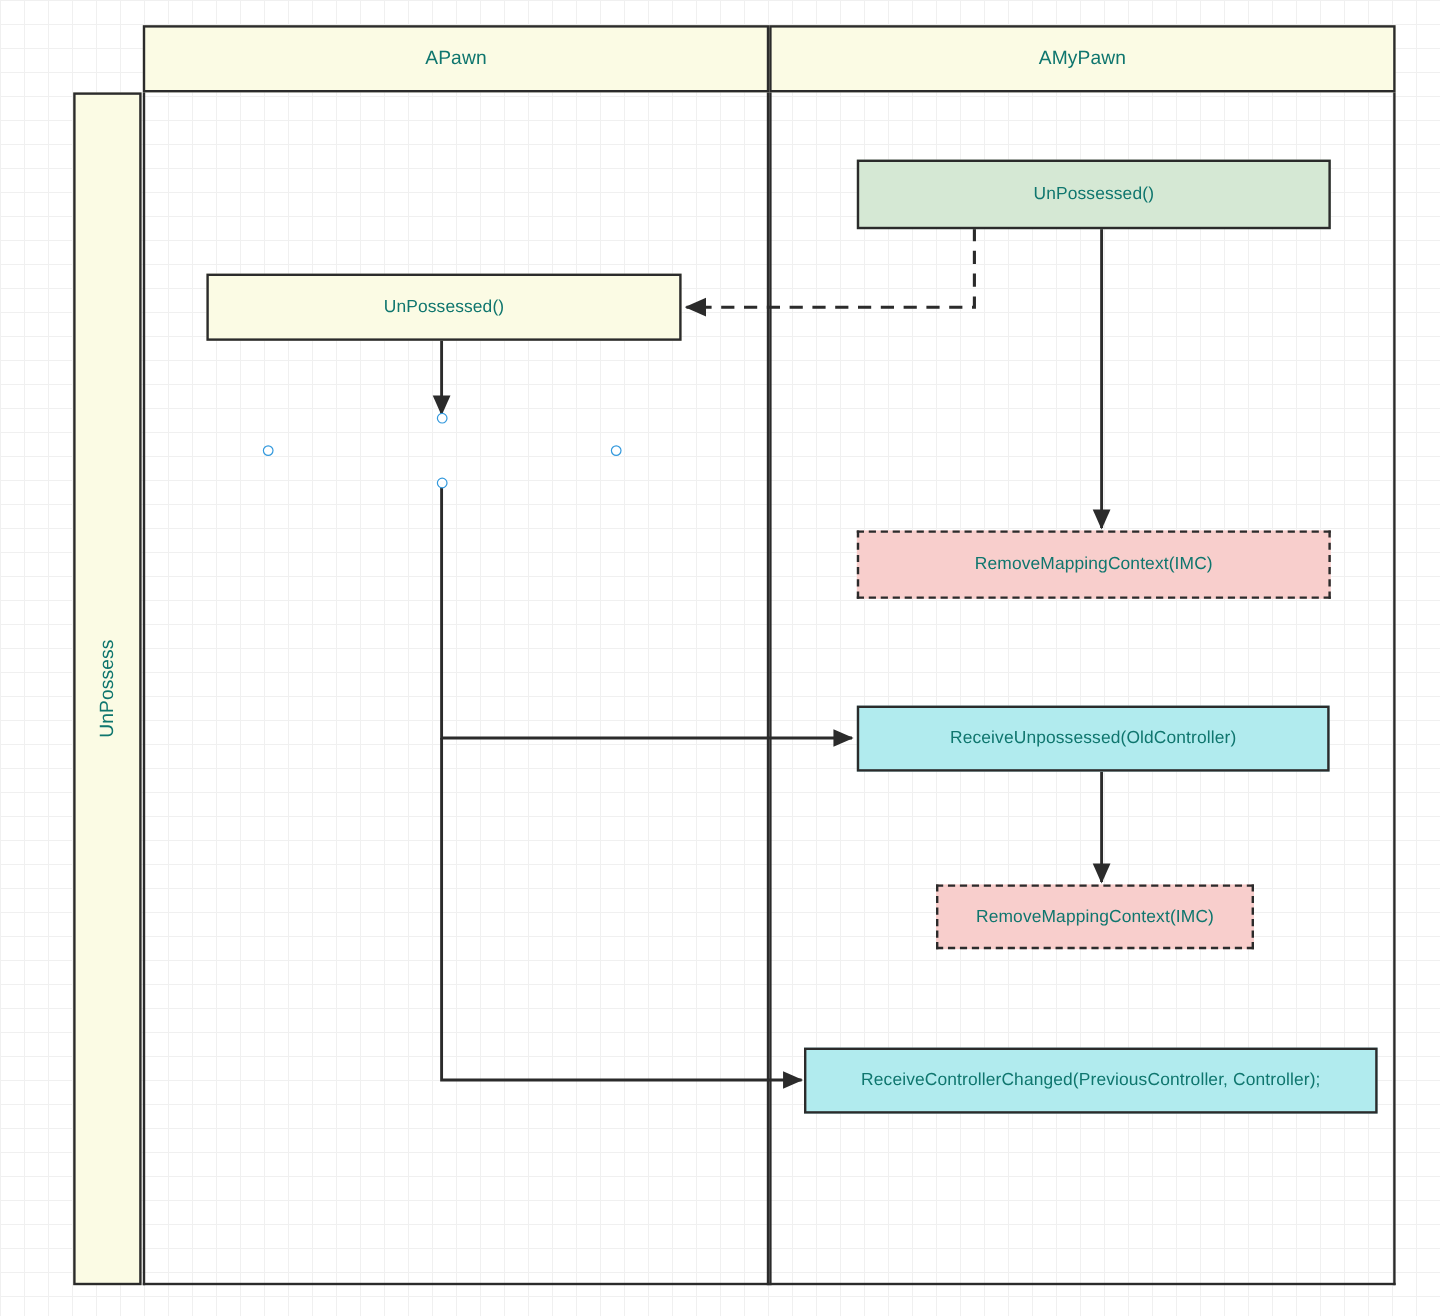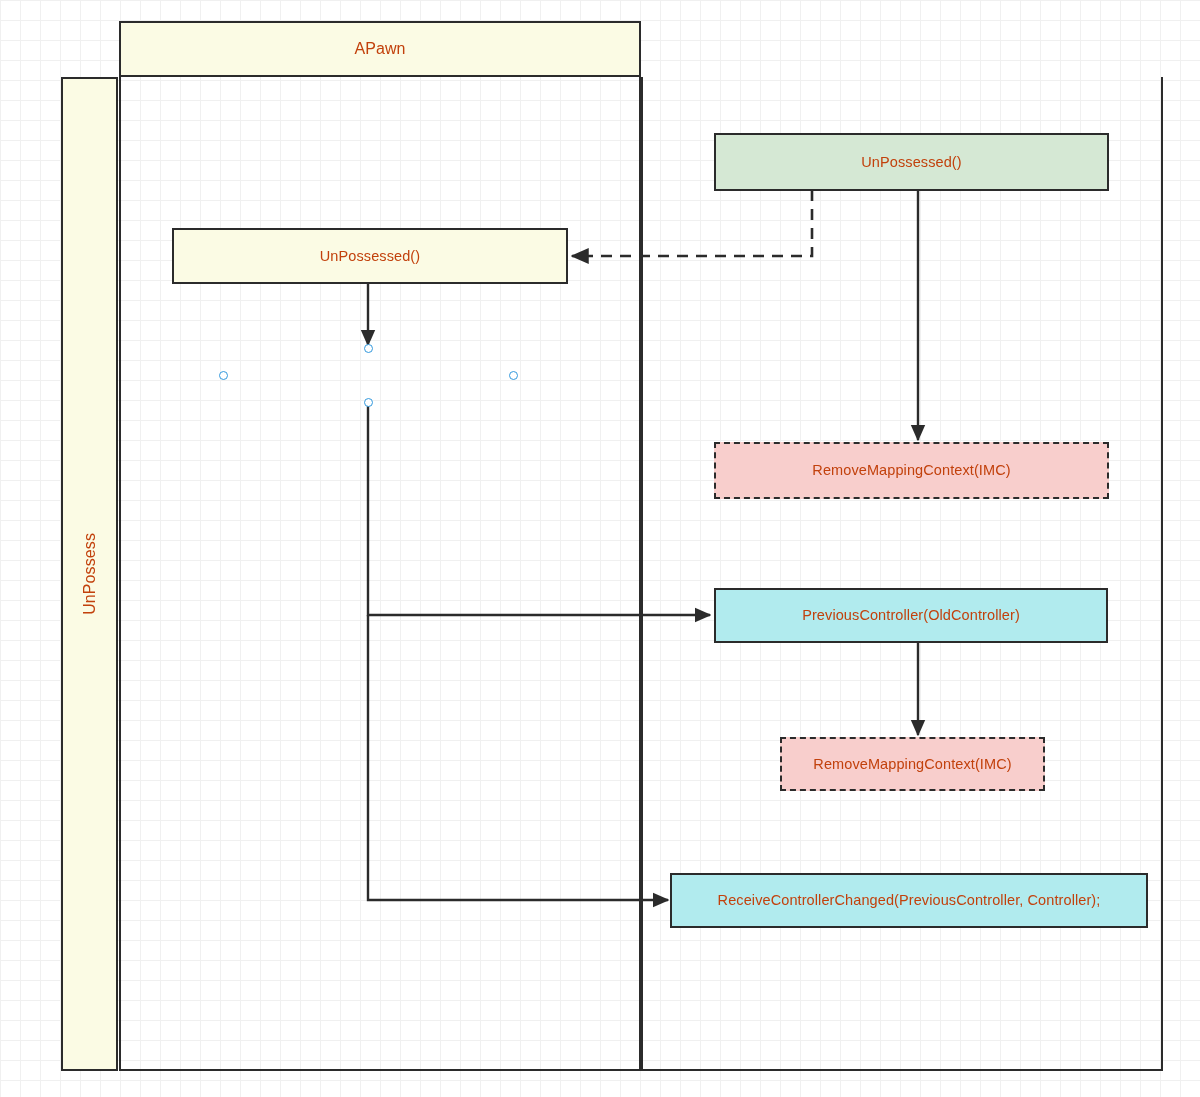--- a/index.html
+++ b/index.html
@@ -31,21 +31,21 @@
     pointer-events: none;
   }
   .node {
     position: absolute;
     box-sizing: border-box;
     display: flex;
     align-items: center;
     justify-content: center;
     text-align: center;
     font-size: 14.5px;
-    color: #c2410c;
+    color: #0f766e;
     line-height: 1.25;
     letter-spacing: 0.1px;
   }
   .lane-header {
     border: 2px solid #2b2b2b;
     background: #fbfbe4;
     font-size: 16px;
   }
   .lane-body {
     border-left: 2px solid #2b2b2b;
@@ -95,20 +95,23 @@
 
 <div id="canvas">
 
   <div class="node pool-label" style="left:61px; top:77px; width:57px; height:994px;">
     <span class="vert">UnPossess</span>
   </div>
 
   <div class="node lane-header" style="left:119px; top:21px; width:522px; height:56px;">
     <span>APawn</span>
   </div>
+  <div class="node lane-header" style="left:641px; top:21px; width:522px; height:56px;">
+    <span>AMyPawn</span>
+  </div>
 
   <div class="node lane-body" style="left:119px; top:77px; width:522px; height:994px;"></div>
   <div class="node lane-body" style="left:641px; top:77px; width:522px; height:994px;"></div>
 
   <svg class="svg-layer" viewBox="0 0 1200 1097">
     <defs>
       <marker id="arrow-filled" viewBox="0 0 10 10" refX="9.2" refY="5" markerWidth="7" markerHeight="7" orient="auto-start-reverse">
         <path d="M 0 0.6 L 10 5 L 0 9.4 z" fill="#2b2b2b"></path>
       </marker>
       <marker id="arrow-filled-left" viewBox="0 0 10 10" refX="9.2" refY="5" markerWidth="7" markerHeight="7" orient="auto-start-reverse">
@@ -152,21 +155,21 @@
   <div class="cpoint" style="left:364px; top:344px;"></div>
   <div class="cpoint" style="left:364px; top:398px;"></div>
   <div class="cpoint" style="left:219px; top:371px;"></div>
   <div class="cpoint" style="left:509px; top:371px;"></div>
 
   <div class="node box-pink" style="left:714px; top:442px; width:395px; height:57px;">
     <span>RemoveMappingContext(IMC)</span>
   </div>
 
   <div class="node box-cyan" style="left:714px; top:588px; width:394px; height:55px;">
-    <span>PreviousController(OldController)</span>
+    <span>ReceiveUnpossessed(OldController)</span>
   </div>
 
   <div class="node box-pink" style="left:780px; top:737px; width:265px; height:54px;">
     <span>RemoveMappingContext(IMC)</span>
   </div>
 
   <div class="node box-cyan" style="left:670px; top:873px; width:478px; height:55px;">
     <span>ReceiveControllerChanged(PreviousController, Controller);</span>
   </div>
 

